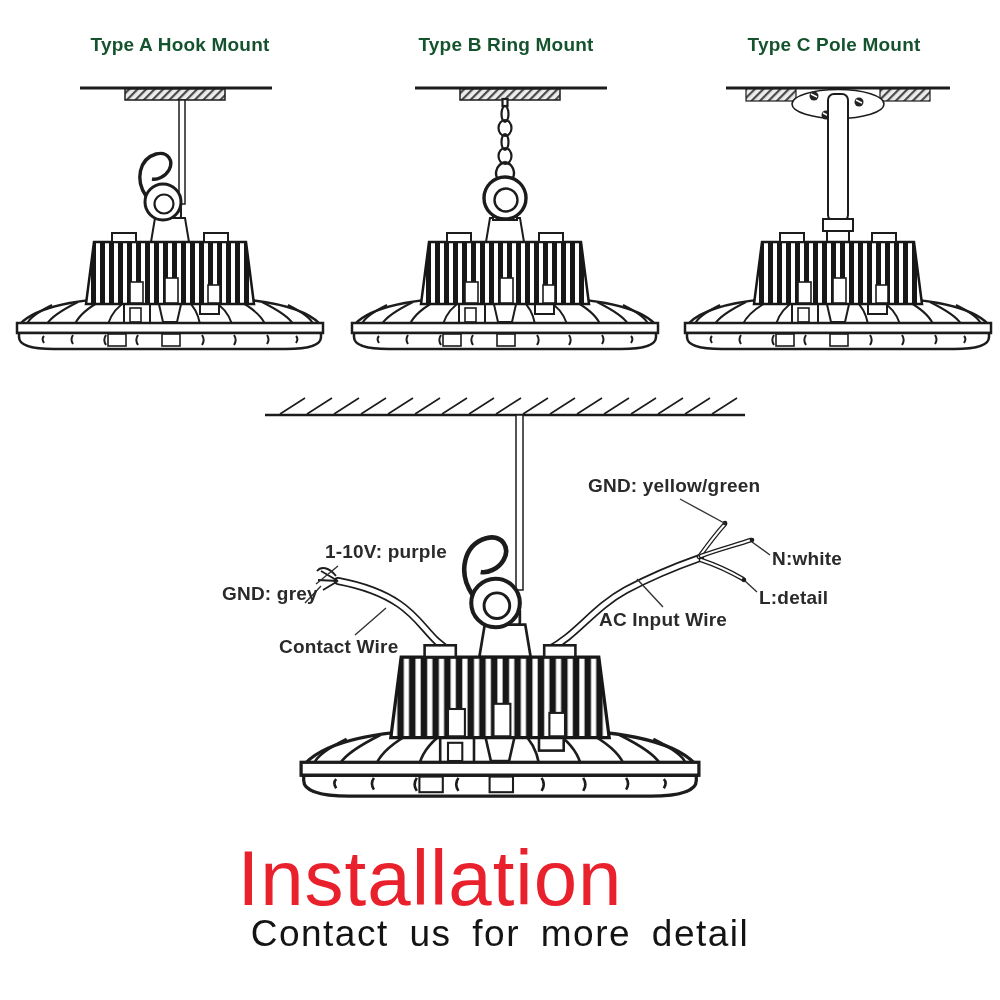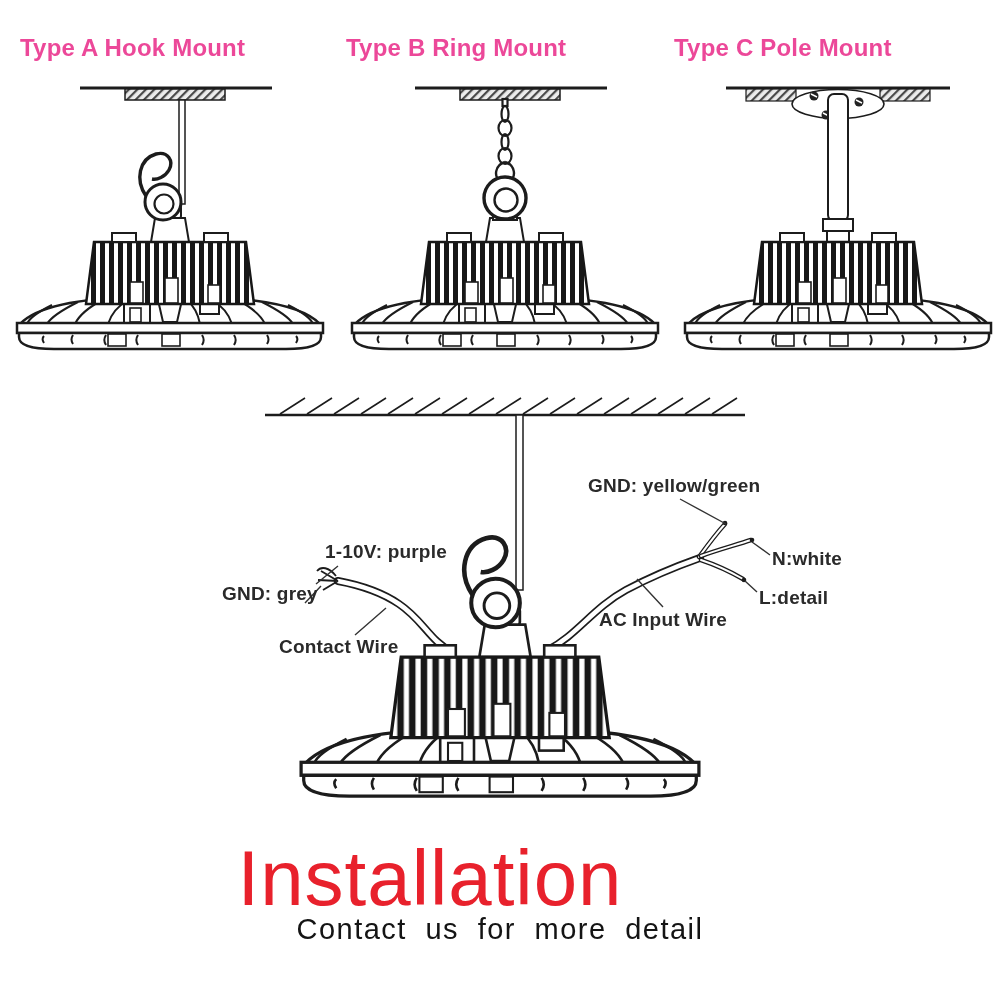--- a/index.html
+++ b/index.html
@@ -11,33 +11,33 @@
   
   .ln{fill:none;stroke:#1c1c1c;}
   .fw{fill:#ffffff;stroke:#1c1c1c;}
   .tube-o{fill:none;stroke:#1c1c1c;stroke-width:8;stroke-linecap:round;}
   .tube-i{fill:none;stroke:#ffffff;stroke-width:4.6;stroke-linecap:round;}
   .strand-o{fill:none;stroke:#1c1c1c;stroke-width:4.6;stroke-linecap:round;}
   .strand-i{fill:none;stroke:#ffffff;stroke-width:2;stroke-linecap:round;}
   .ldr{fill:none;stroke:#333333;stroke-width:1.4;}
   
   .mount-title{
-    position:absolute;top:34px;width:320px;text-align:left;
-    font-size:24px;font-weight:700;color:#ec4899;letter-spacing:.2px;white-space:nowrap;
+    position:absolute;top:34px;width:320px;text-align:center;
+    font-size:19px;font-weight:700;color:#14532d;letter-spacing:.2px;white-space:nowrap;
   }
   .diagram-label{
     position:absolute;font-size:19px;font-weight:700;color:#2a2a2a;white-space:nowrap;letter-spacing:.2px;
   }
   .footer-heading{
     position:absolute;left:0;top:838px;width:860px;text-align:center;
     font-size:78px;font-weight:400;color:#e8212c;line-height:80px;letter-spacing:1px;margin:0;
   }
   .footer-sub{
     position:absolute;left:0;top:913px;width:1000px;text-align:center;
-    font-size:29px;font-weight:400;color:#141414;letter-spacing:1.5px;word-spacing:9px;margin:0;
+    font-size:37px;font-weight:400;color:#141414;letter-spacing:1.5px;word-spacing:9px;margin:0;
   }
 </style>
 </head>
 <body>
 
 <div class="canvas">
 
   <svg class="art" width="1000" height="1000" viewBox="0 0 1000 1000">
     <defs>
       <pattern id="hatch" patternUnits="userSpaceOnUse" width="6" height="6" patternTransform="rotate(45)">

